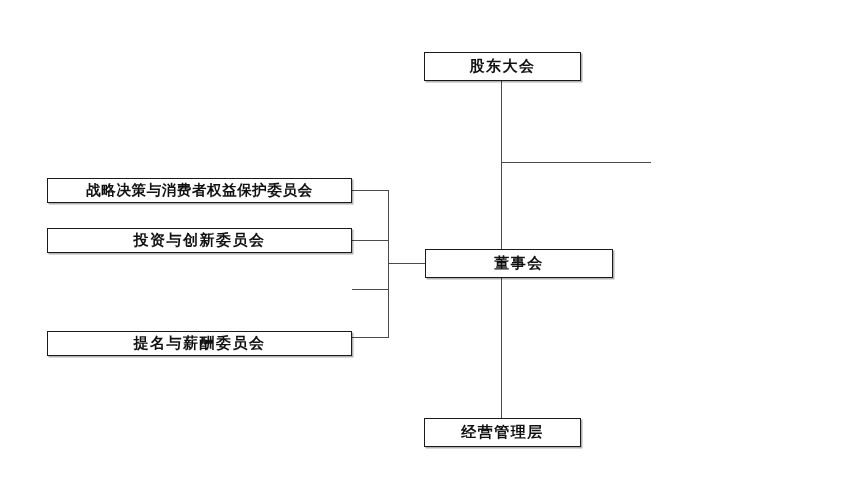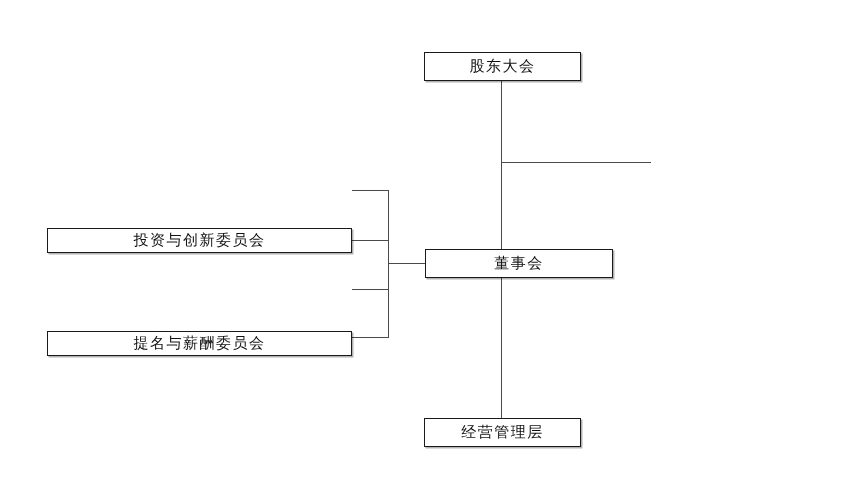--- a/index.html
+++ b/index.html
@@ -19,20 +19,21 @@
     position: absolute;
     box-sizing: border-box;
     border: 1px solid #1a1a1a;
     background: #ffffff;
     display: flex;
     align-items: center;
     justify-content: center;
     color: #111111;
     z-index: 3;
     box-shadow: 1.5px 1.5px 0 rgba(0,0,0,0.30);
+    font-weight: bold;
   }
   .node-label {
     font-size: 15px;
     line-height: 1;
     letter-spacing: 1.5px;
     white-space: nowrap;
     color: #111111;
   }
   .node-label.tight {
     letter-spacing: 0.6px;
@@ -72,20 +73,23 @@
 
 
   <div class="node" style="left:425px; top:249px; width:188px; height:29px;">
     <span class="node-label">董事会</span>
   </div>
 
   <div class="node" style="left:424px; top:418px; width:157px; height:29px;">
     <span class="node-label">经营管理层</span>
   </div>
 
+  <div class="node" style="left:47px; top:178px; width:305px; height:25px;">
+    <span class="node-label tight">战略决策与消费者权益保护委员会</span>
+  </div>
 
   <div class="node" style="left:47px; top:228px; width:305px; height:25px;">
     <span class="node-label">投资与创新委员会</span>
   </div>
 
 
   <div class="node" style="left:47px; top:331px; width:305px; height:25px;">
     <span class="node-label">提名与薪酬委员会</span>
   </div>
 

